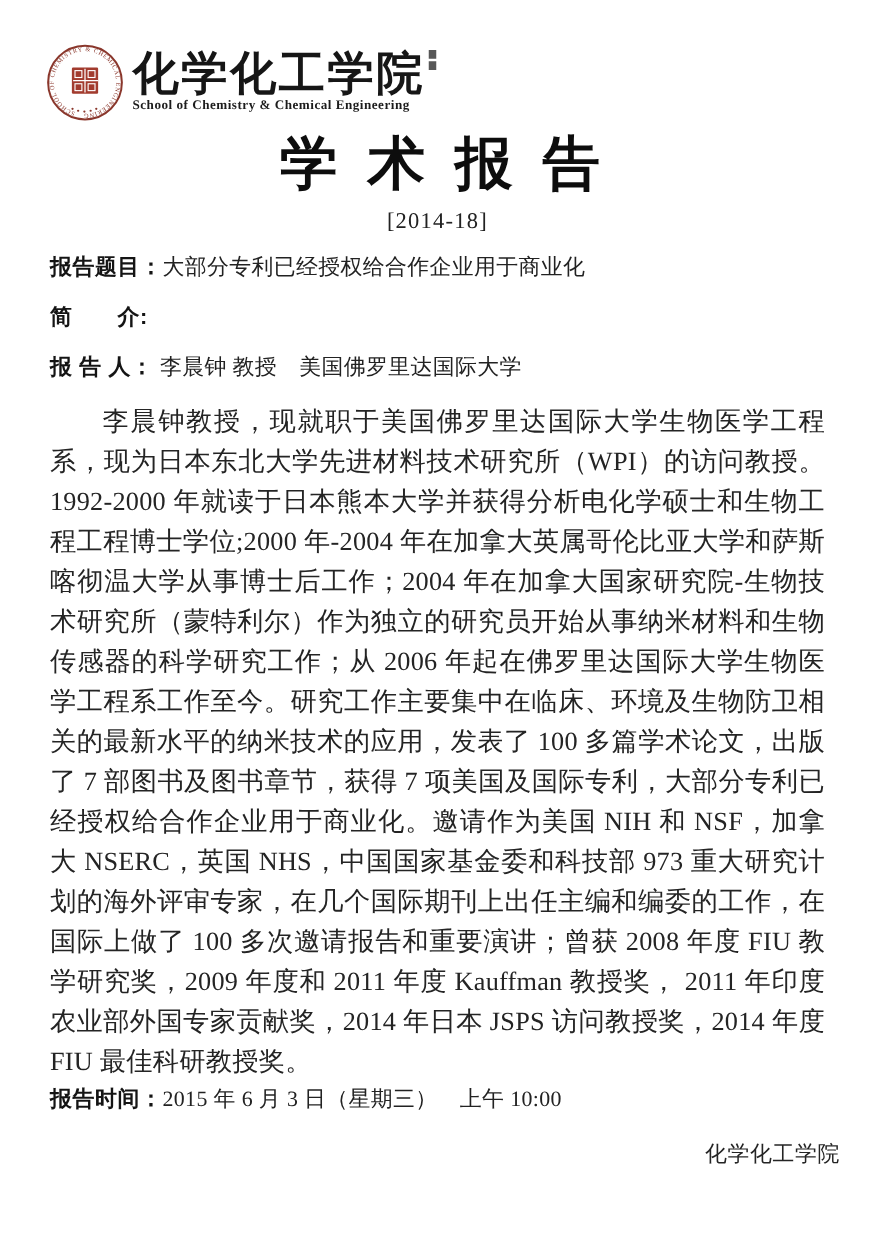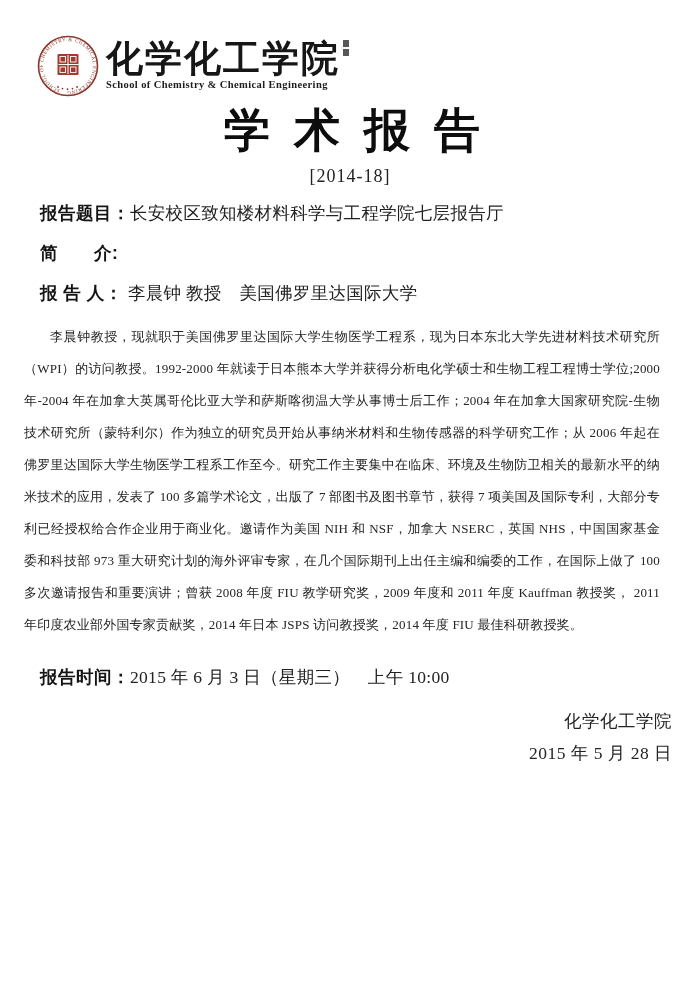--- a/index.html
+++ b/index.html
@@ -105,31 +105,31 @@
     min-width: 88px;
     letter-spacing: .5px;
   }
   .field-value {
     font-family: "Liberation Serif", "DejaVu Serif", serif;
     color: #222222;
     letter-spacing: .3px;
   }
   
   .intro {
-    margin: 2px 40px 0 24px;
-    font-size: 13px;
+    margin: 2px 40px 0 40px;
+    font-size: 21px;
     line-height: 32px;
     text-align: justify;
     text-justify: inter-ideograph;
     text-indent: 2em;
     color: #242424;
     letter-spacing: .2px;
   }
   .fields-bottom {
-    margin-top: 24px;
+    margin-top: 2px;
   }
   
   .signature {
     margin: 10px 28px 0 0;
     text-align: right;
     font-size: 17.5px;
     line-height: 32px;
     color: #242424;
     letter-spacing: .5px;
   }
@@ -170,21 +170,21 @@
       <div class="logo-english">School of Chemistry &amp; Chemical Engineering</div>
     </div>
   </div>
 
   <div class="doc-title">学术报告</div>
   <div class="issue-no">[2014-18]</div>
 
   <div class="fields">
     <div class="field-row">
       <span class="field-label">报告题目：</span>
-      <span class="field-value">长安校区致知楼材料科学与工程学院七层报告厅</span>
+      <span class="field-value">大部分专利已经授权给合作企业用于商业化</span>
     </div>
     <div class="field-row">
       <span class="field-label">简　　介:</span>
     </div>
     <div class="field-row">
       <span class="field-label">报 告 人：</span>
       <span class="field-value">李晨钟 教授　美国佛罗里达国际大学</span>
     </div>
   </div>
 
@@ -192,16 +192,15 @@
 
   <div class="fields fields-bottom">
     <div class="field-row">
       <span class="field-label">报告时间：</span>
       <span class="field-value">2015 年 6 月 3 日（星期三）　上午 10:00</span>
     </div>
   </div>
 
   <div class="signature">
     <div>化学化工学院</div>
-    <div>2015 年 5 月 28 日</div>
   </div>
 
 </div>
 
 </body></html>

